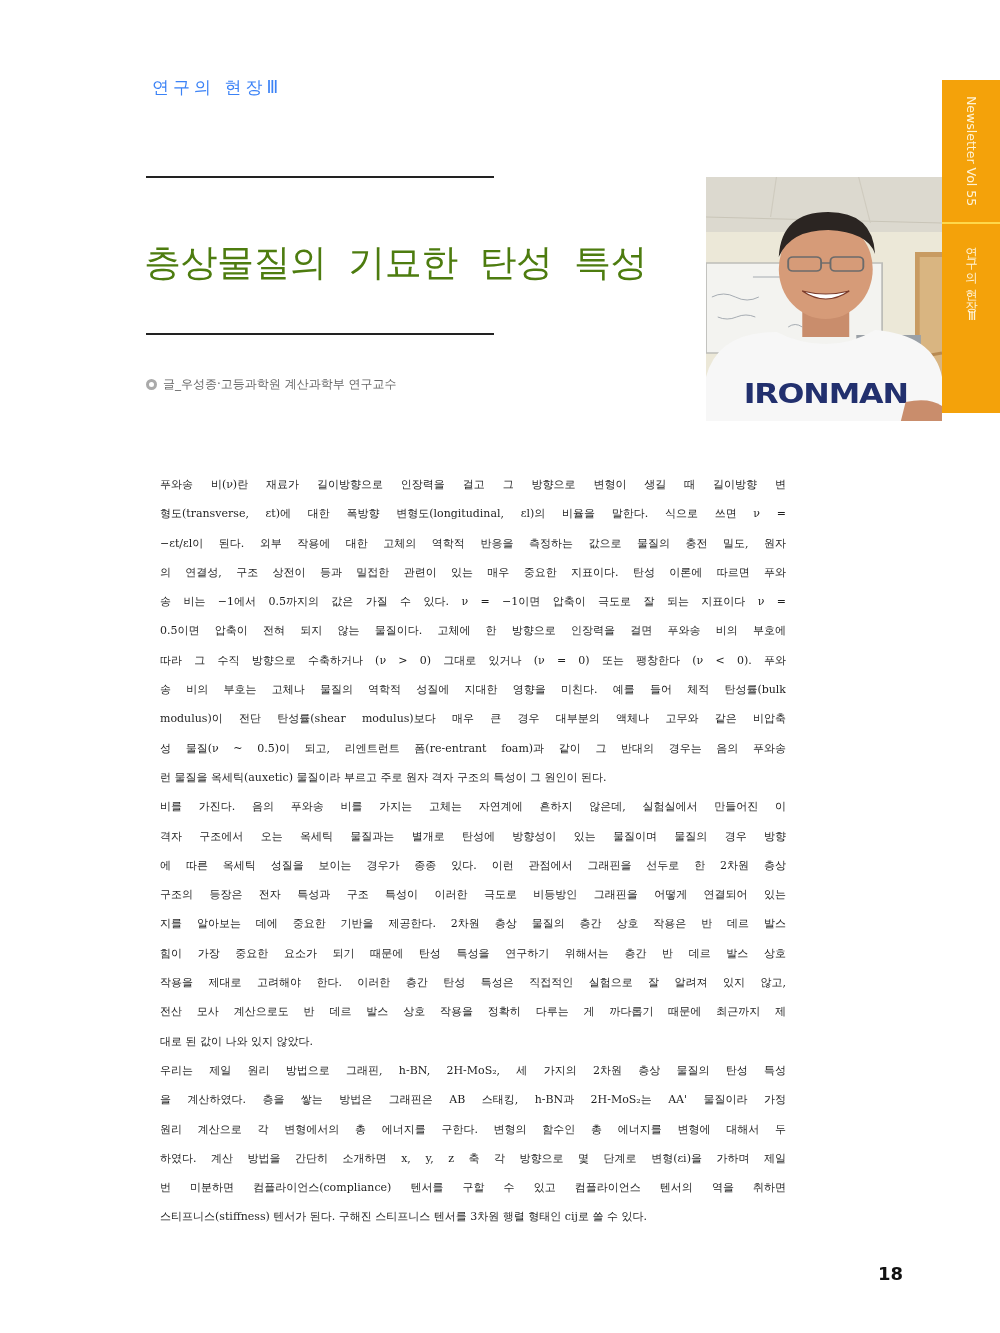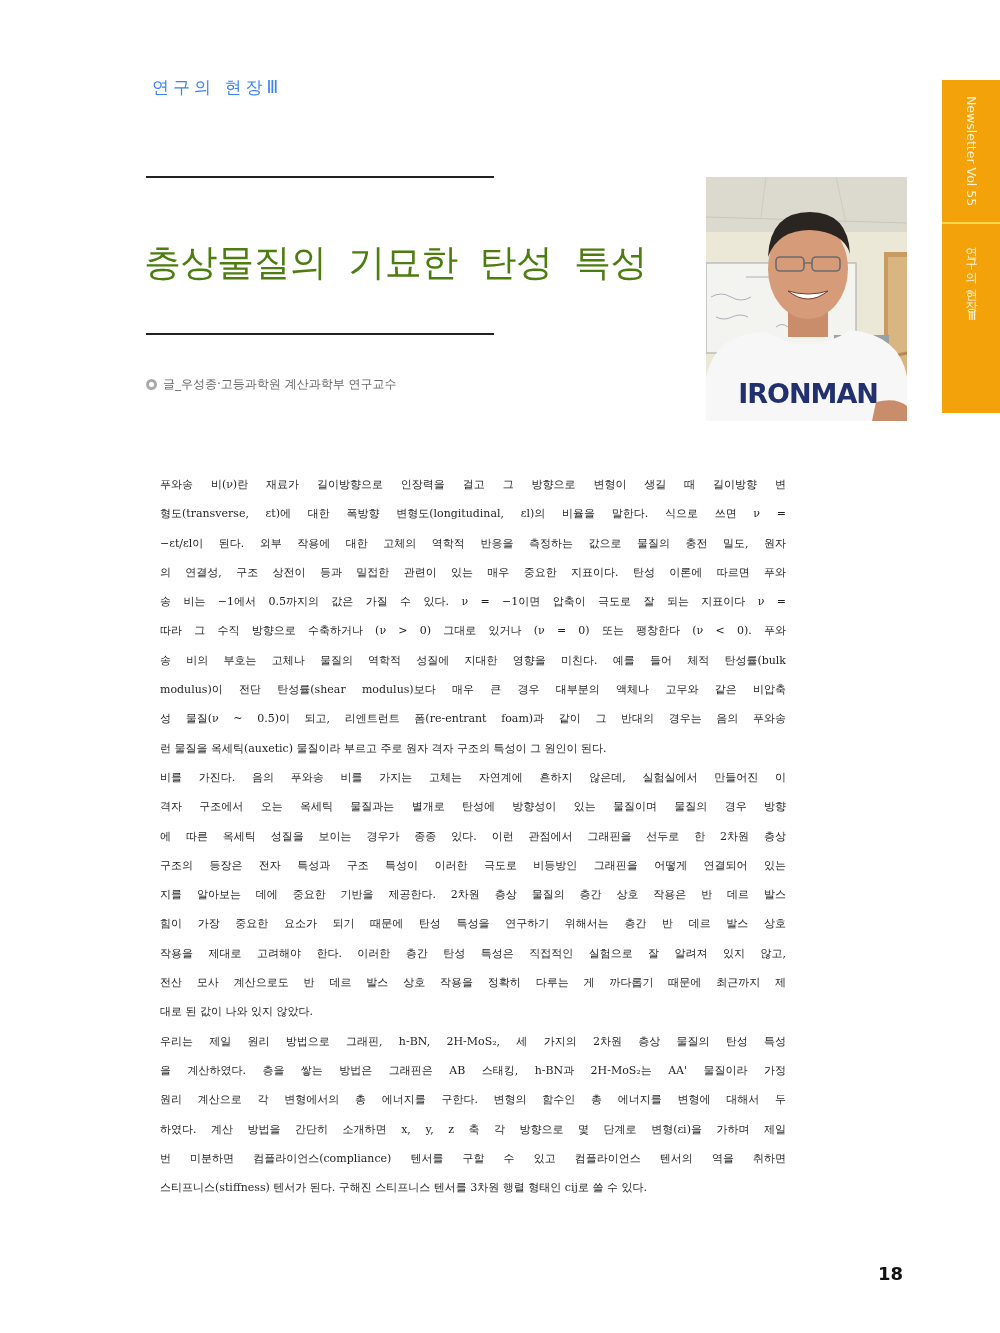--- a/index.html
+++ b/index.html
@@ -29,21 +29,21 @@
       font-size: 12px; color: #666; display: flex; align-items: center; gap: 6px;
       white-space: nowrap;
       margin-top: 16px;
     }
     .byline .dot {
       width: 11px; height: 11px; border-radius: 50%;
       border: 3px solid #aaa; background: #fff; display: inline-block;
     }
 
     .photo {
-      position: absolute; left: 706px; top: 177px; width: 201px; height: 244px;
+      position: absolute; left: 706px; top: 177px; width: 236px; height: 244px;
       overflow: hidden; background: #e9e6dc;
     }
     .photo svg { display: block; width: 100%; height: 100%; }
 
     .side-tab {
       position: absolute; left: 942px; top: 80px; width: 58px; height: 333px;
       background: #f4a20a;
     }
     .side-tab .divider {
       position: absolute; left: 0; right: 0; top: 142px; height: 2px; background: #ffd84a;
@@ -133,20 +133,21 @@
   <span class="vtext two">연구의 현장 Ⅲ</span>
 </div>
 
 <div class="body-text">
   <p>
     <span class="line">푸와송 비(ν)란 재료가 길이방향으로 인장력을 걸고 그 방향으로 변형이 생길 때 길이방향 변</span>
     <span class="line">형도(transverse, εt)에 대한 폭방향 변형도(longitudinal, εl)의 비율을 말한다. 식으로 쓰면 ν =</span>
     <span class="line">−εt/εl이 된다. 외부 작용에 대한 고체의 역학적 반응을 측정하는 값으로 물질의 충전 밀도, 원자</span>
     <span class="line">의 연결성, 구조 상전이 등과 밀접한 관련이 있는 매우 중요한 지표이다. 탄성 이론에 따르면 푸와</span>
     <span class="line">송 비는 −1에서 0.5까지의 값은 가질 수 있다. ν = −1이면 압축이 극도로 잘 되는 지표이다 ν =</span>
+    <span class="line">0.5이면 압축이 전혀 되지 않는 물질이다. 고체에 한 방향으로 인장력을 걸면 푸와송 비의 부호에</span>
     <span class="line">따라 그 수직 방향으로 수축하거나 (ν &gt; 0) 그대로 있거나 (ν = 0) 또는 팽창한다 (ν &lt; 0). 푸와</span>
     <span class="line">송 비의 부호는 고체나 물질의 역학적 성질에 지대한 영향을 미친다. 예를 들어 체적 탄성률(bulk</span>
     <span class="line">modulus)이 전단 탄성률(shear modulus)보다 매우 큰 경우 대부분의 액체나 고무와 같은 비압축</span>
     <span class="line">성 물질(ν ~ 0.5)이 되고, 리엔트런트 폼(re-entrant foam)과 같이 그 반대의 경우는 음의 푸와송</span>
     <span class="line last">런 물질을 옥세틱(auxetic) 물질이라 부르고 주로 원자 격자 구조의 특성이 그 원인이 된다.</span>
     <span class="line">비를 가진다. 음의 푸와송 비를 가지는 고체는 자연계에 흔하지 않은데, 실험실에서 만들어진 이</span>
   </p>
   <p>
     <span class="line">격자 구조에서 오는 옥세틱 물질과는 별개로 탄성에 방향성이 있는 물질이며 물질의 경우 방향</span>
     <span class="line">에 따른 옥세틱 성질을 보이는 경우가 종종 있다. 이런 관점에서 그래핀을 선두로 한 2차원 층상</span>

